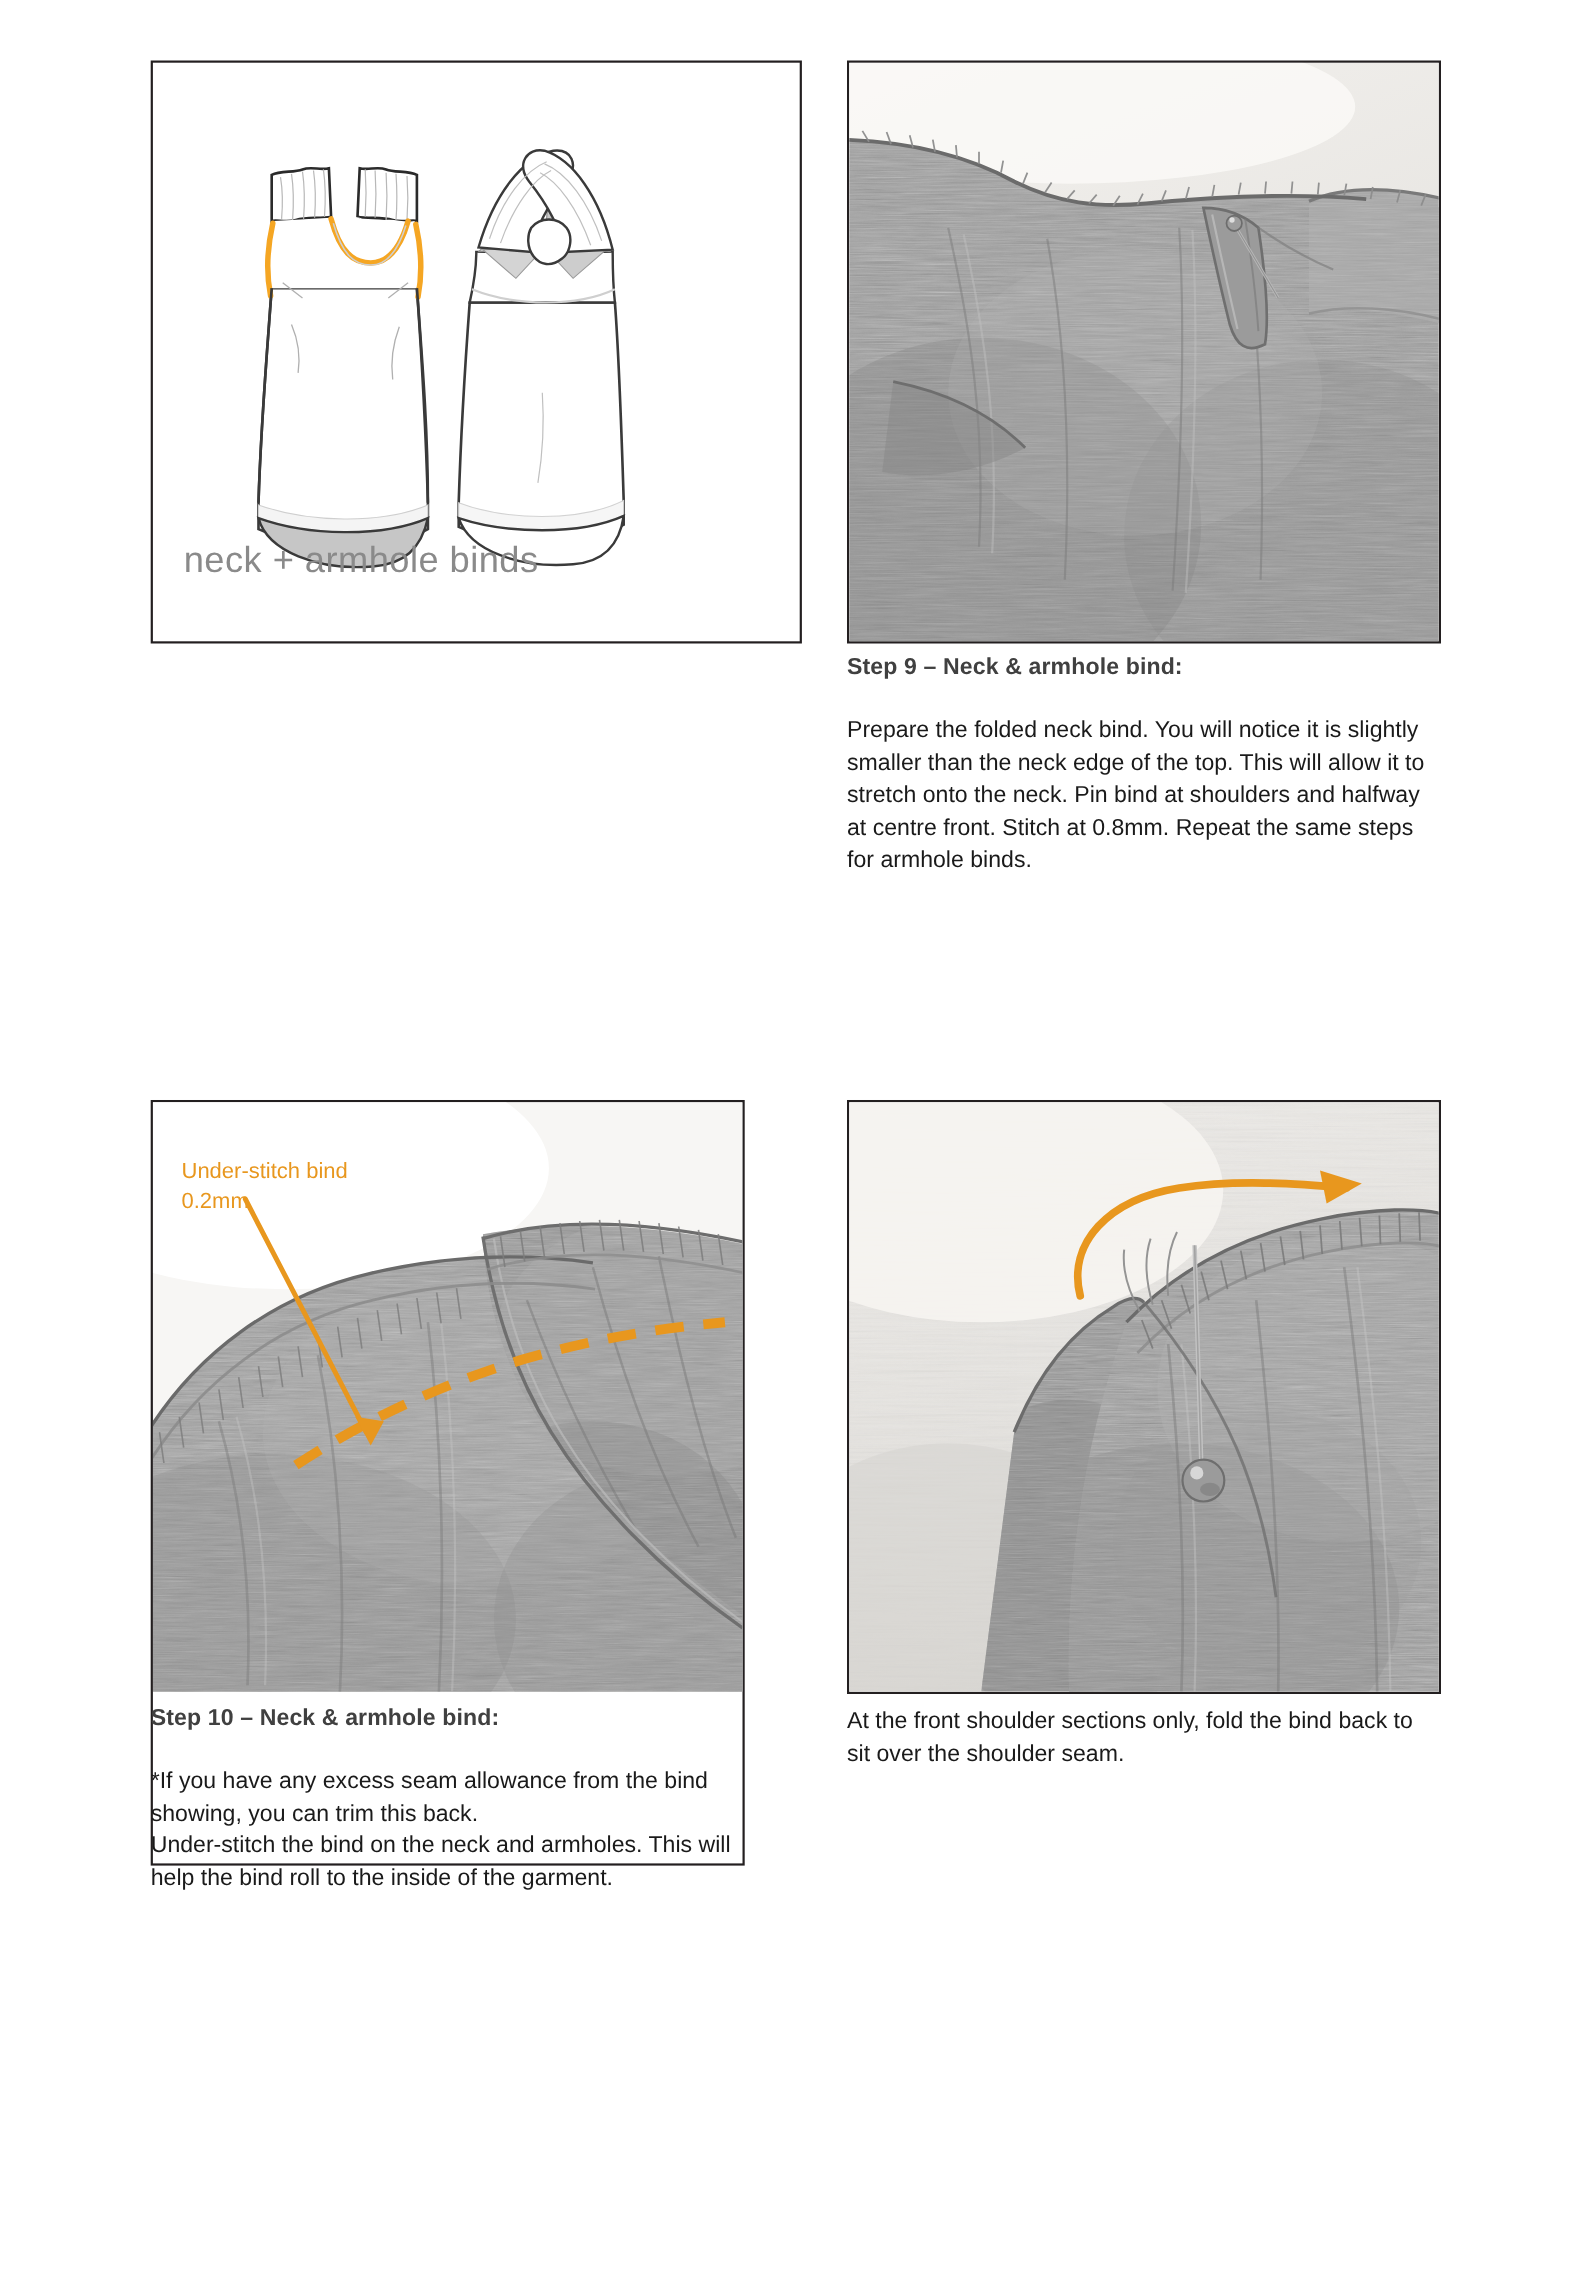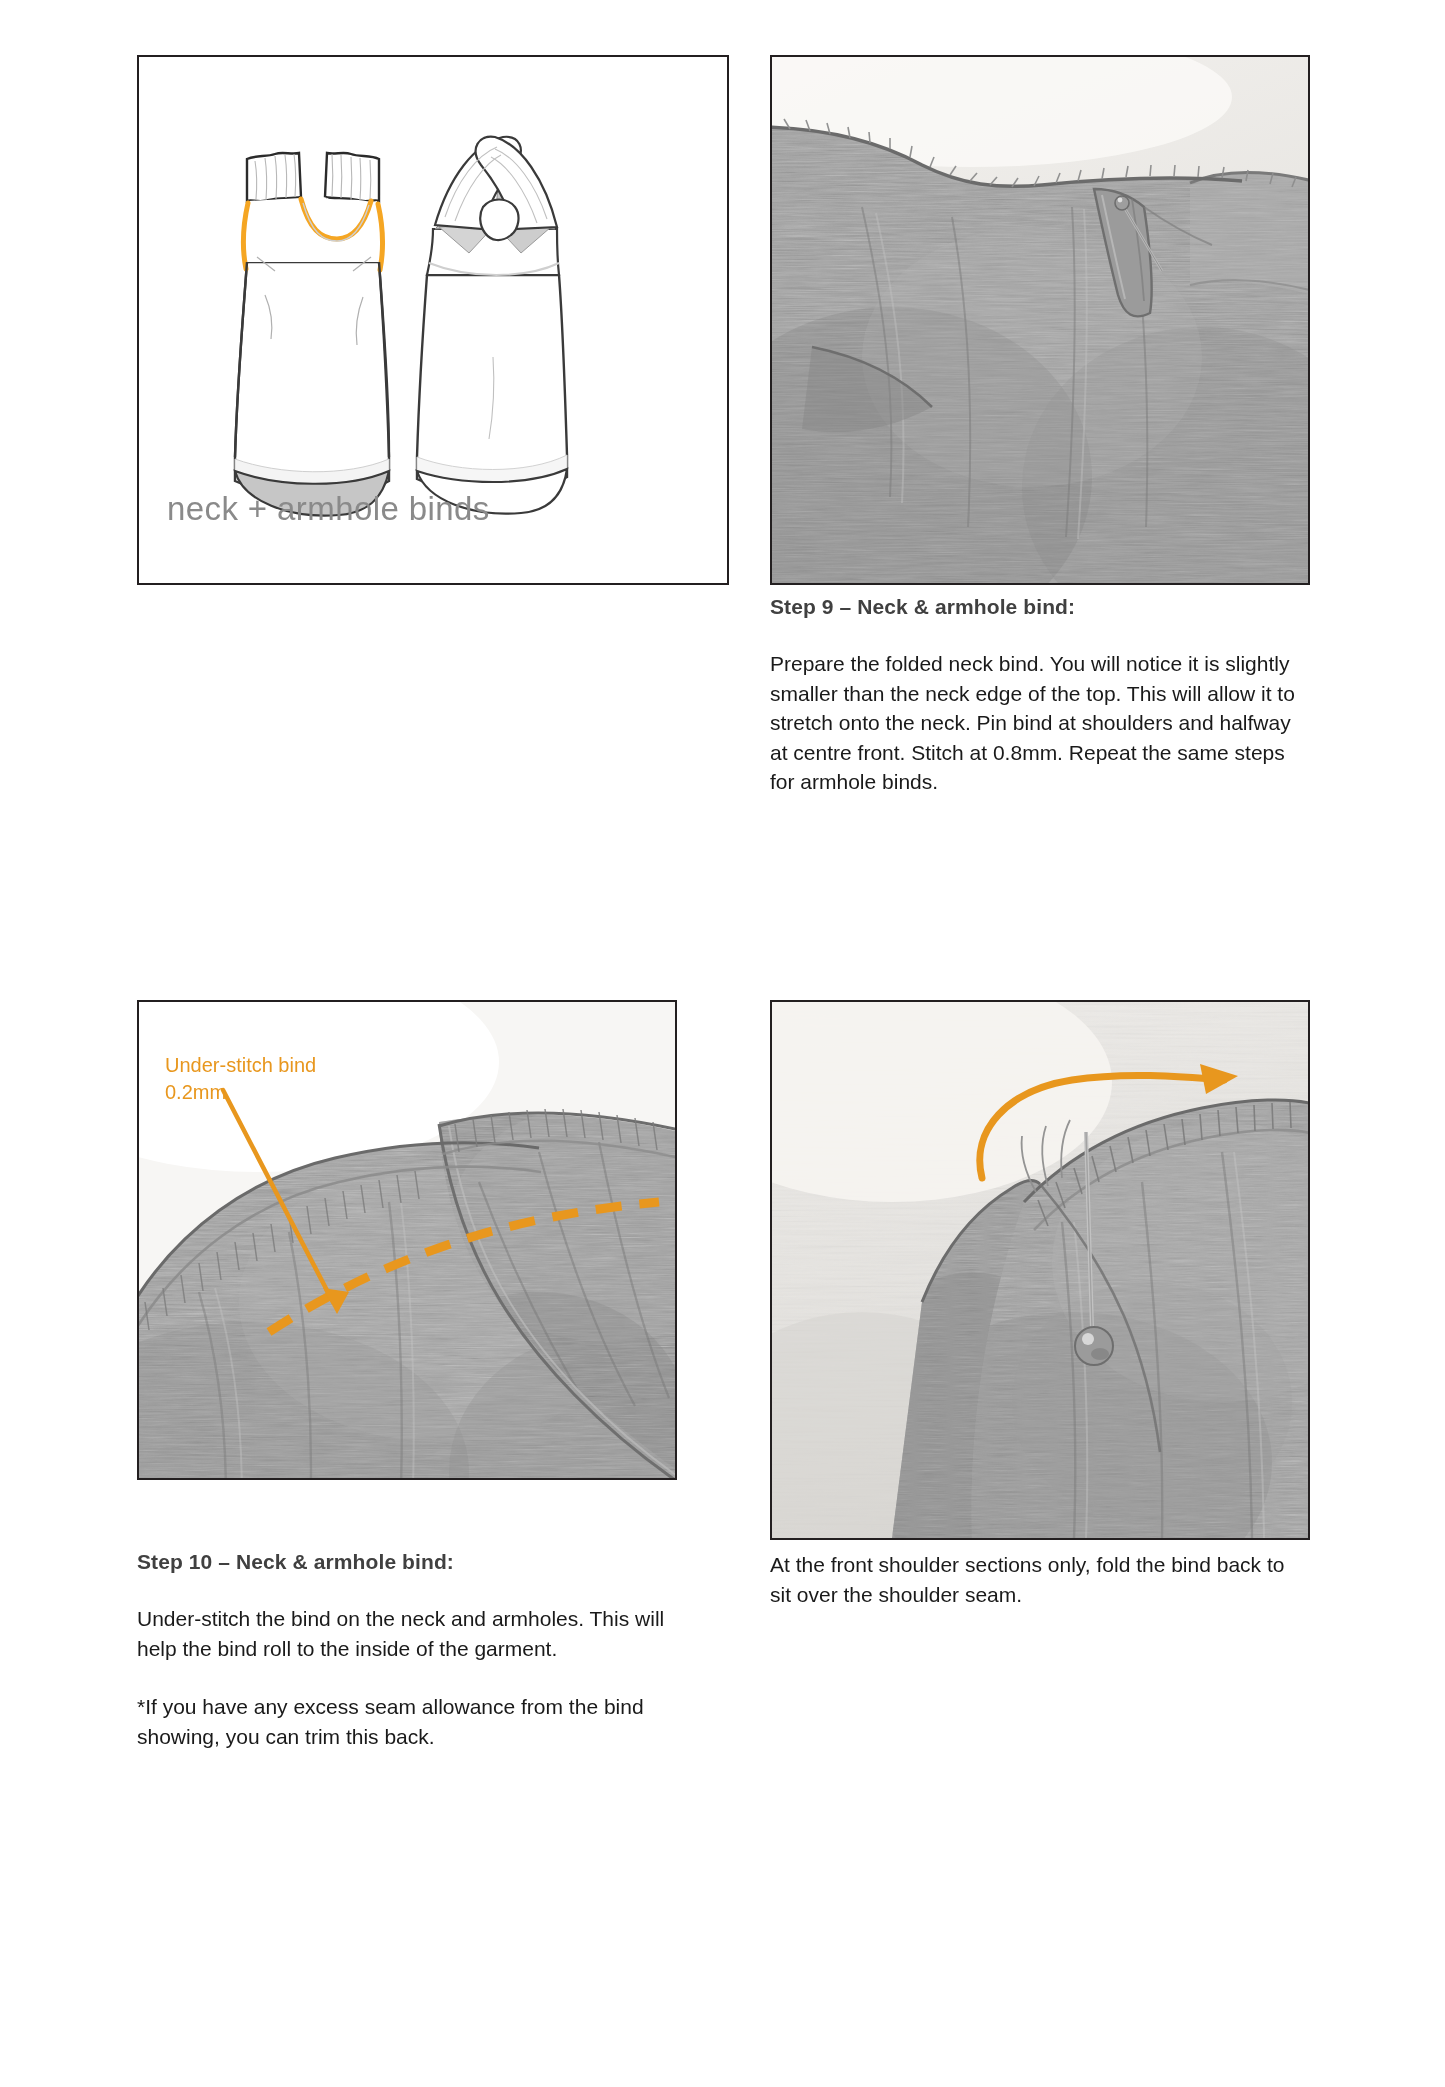--- a/index.html
+++ b/index.html
@@ -63,21 +63,21 @@
     bottom: 55px;
     font-size: 33px;
     color: #8a8a8a;
     letter-spacing: 0.4px;
     font-weight: 400;
   }
   .flat-svg { position: absolute; left: 0; top: 0; }
 
   
   #panel-photo9  { left: 770px; top: 55px;  width: 540px; height: 530px; }
-  #panel-photo10 { left: 137px; top: 1000px; width: 540px; height: 480px; }
+  #panel-photo10 { left: 137px; top: 1000px; width: 540px; height: 696px; }
   #panel-photo11 { left: 770px; top: 1000px; width: 540px; height: 540px; }
 
   .photo-inner { position: absolute; inset: 0; }
 
   .annot-text {
     position: absolute;
     color: #E8971E;
     font-size: 20px;
     line-height: 27px;
     font-weight: 400;
@@ -515,21 +515,21 @@
 
       <g>
         <path d="M210 176 C198 128 236 88 300 78 C352 70 406 74 452 78" fill="none" stroke="#E8971E" stroke-width="7" stroke-linecap="round"></path>
         <path d="M466 74 L428 62 L434 92 Z" fill="#E8971E"></path>
       </g>
     </svg>
   </div>
 
   <div class="caption-block" id="cap10">
     <p class="cap-title">Step 10 – Neck &amp; armhole bind:</p>
+    <p class="cap-body second">*If you have any excess seam allowance from the bind showing, you can trim this back.</p>
     <p class="cap-body">Under-stitch the bind on the neck and armholes. This will help the bind roll to the inside of the garment.</p>
-    <p class="cap-body second">*If you have any excess seam allowance from the bind showing, you can trim this back.</p>
   </div>
 
   <div class="caption-block" id="cap11">
     <p class="cap-body">At the front shoulder sections only, fold the bind back to sit over the shoulder seam.</p>
   </div>
 
 </div>
 
 </body></html>

